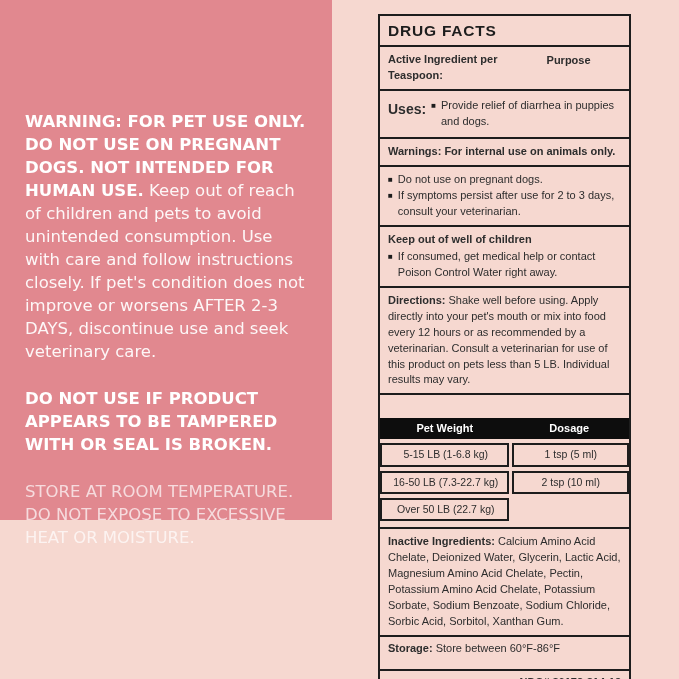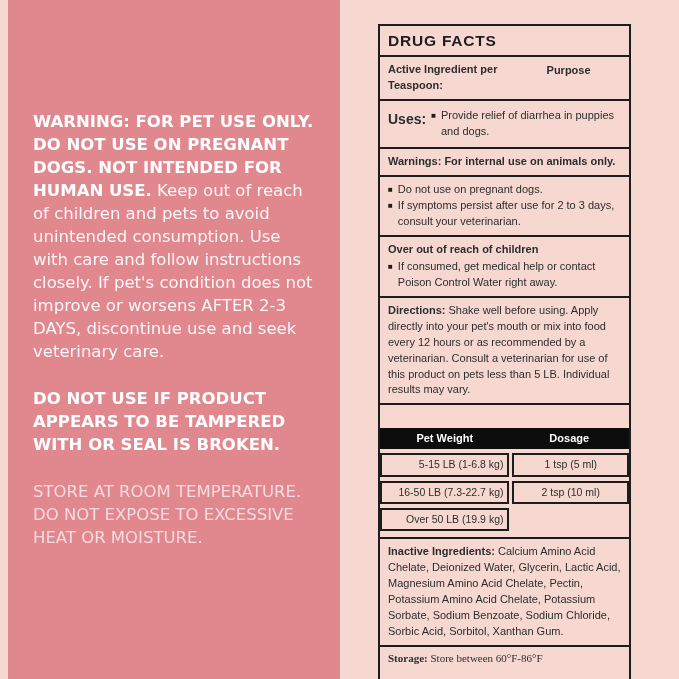--- a/index.html
+++ b/index.html
@@ -8,22 +8,22 @@
     width: 679px;
     height: 679px;
     background: #F6D8D0;
     overflow: hidden;
     font-family: "Liberation Sans", sans-serif;
   }
 
   
   .left-panel {
     position: absolute;
-    left: 8px; top: 0;
-    width: 332px; height: 679px;
+    left: 0; top: 0;
+    width: 332px; height: 520px;
     background: #E1888F;
   }
   .left-text {
     position: absolute;
     left: 25px; top: 110px;
     width: 287px;
     font-family: "DejaVu Sans", sans-serif;
     font-size: 16.5px;
     line-height: 23px;
     color: #ffffff;
@@ -42,21 +42,21 @@
     font-size: 11px;
     line-height: 1.45;
   }
   .sec {
     box-sizing: border-box;
     border: 2px solid #1d1d1d;
     background: #F6D8D0;
     padding: 5px 8px;
     margin-top: -2px;
   }
-  .sec.first { margin-top: 16px; }
+  .sec.first { margin-top: 6px; }
 
   .title-sec { padding: 4px 8px 3px; }
   .title-sec h1 {
     margin: 0;
     font-size: 15.5px;
     font-weight: bold;
     letter-spacing: 0.8px;
     color: #1d1d1d;
   }
 
@@ -93,25 +93,25 @@
   .dose-head .th { padding: 3px 0 2px; text-align: center; }
   .c1 { width: 52%; }
   .c2 { flex: 1; }
   .dose-row { display: flex; margin-top: 4px; font-size: 10.5px; }
   .dose-row .td {
     box-sizing: border-box;
     border: 2px solid #1d1d1d;
     padding: 2px 4px;
     background: #F6D8D0;
   }
-  .dose-row .td1 { width: 52%; margin-right: 3px; text-align: right; padding-left: 6px; }
+  .dose-row .td1 { width: 52%; margin-right: 3px; text-align: center; padding-left: 6px; }
   .dose-row .td2 { flex: 1; text-align: center; }
 
   .ndc-sec { text-align: right; font-weight: bold; padding-top: 4px; padding-bottom: 4px; }
-  .storage-sec { padding-top: 4px; padding-bottom: 20px; font-family: Liberation Serif, serif; }
+  .storage-sec { padding-top: 4px; padding-bottom: 12px; }
 </style>
 </head>
 <body>
 
 <div id="canvas">
 
   <div class="left-panel">
     <div class="left-text">
       <p>
         <span class="wb">WARNING: FOR PET USE ONLY. DO NOT USE ON PREGNANT DOGS. NOT INTENDED FOR HUMAN USE.</span>
@@ -150,21 +150,21 @@
         <span class="sq">■</span>
         <span class="flex-text">Do not use on pregnant dogs.</span>
       </div>
       <div class="b-row">
         <span class="sq">■</span>
         <span class="flex-text">If symptoms persist after use for 2 to 3 days, consult your veterinarian.</span>
       </div>
     </div>
 
     <div class="sec">
-      <div class="keep-head">Over out of reach of children</div>
+      <div class="keep-head">Keep out of well of children</div>
       <div class="b-row">
         <span class="sq">■</span>
         <span class="flex-text">If consumed, get medical help or contact Poison Control Water right away.</span>
       </div>
     </div>
 
     <div class="sec">
       <p class="body-p">
         <span class="lbl-inline">Directions:</span>
         <span>Shake well before using. Apply directly into your pet's mouth or mix into food every 12 hours or as recommended by a veterinarian. Consult a veterinarian for use of this product on pets less than 5 LB. Individual results may vary.</span>
@@ -178,21 +178,21 @@
       </div>
       <div class="dose-row">
         <div class="td td1">5-15 LB (1-6.8 kg)</div>
         <div class="td td2">1 tsp (5 ml)</div>
       </div>
       <div class="dose-row">
         <div class="td td1">16-50 LB (7.3-22.7 kg)</div>
         <div class="td td2">2 tsp (10 ml)</div>
       </div>
       <div class="dose-row">
-        <div class="td td1">Over 50 LB (19.9 kg)</div>
+        <div class="td td1">Over 50 LB (22.7 kg)</div>
       </div>
     </div>
 
     <div class="sec">
       <p class="body-p">
         <span class="lbl-inline">Inactive Ingredients:</span>
         <span>Calcium Amino Acid Chelate, Deionized Water, Glycerin, Lactic Acid, Magnesium Amino Acid Chelate, Pectin, Potassium Amino Acid Chelate, Potassium Sorbate, Sodium Benzoate, Sodium Chloride, Sorbic Acid, Sorbitol, Xanthan Gum.</span>
       </p>
     </div>
 

